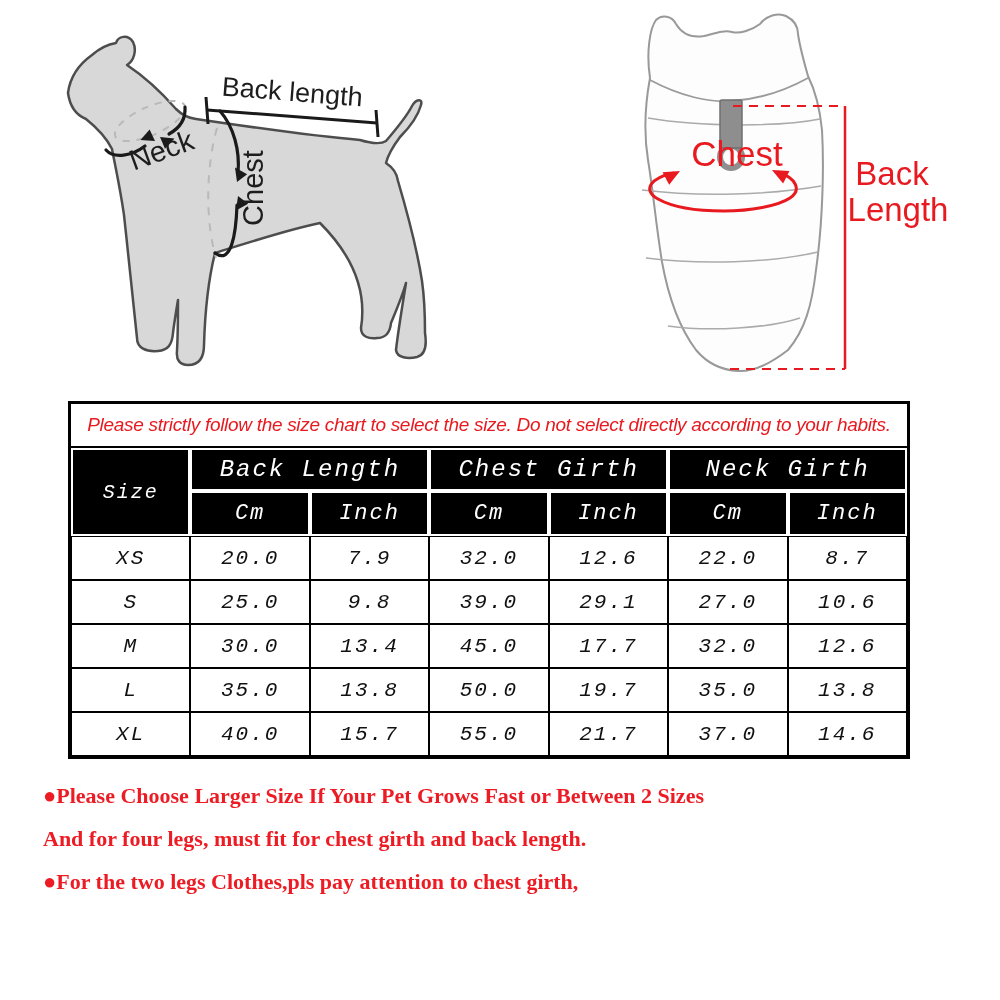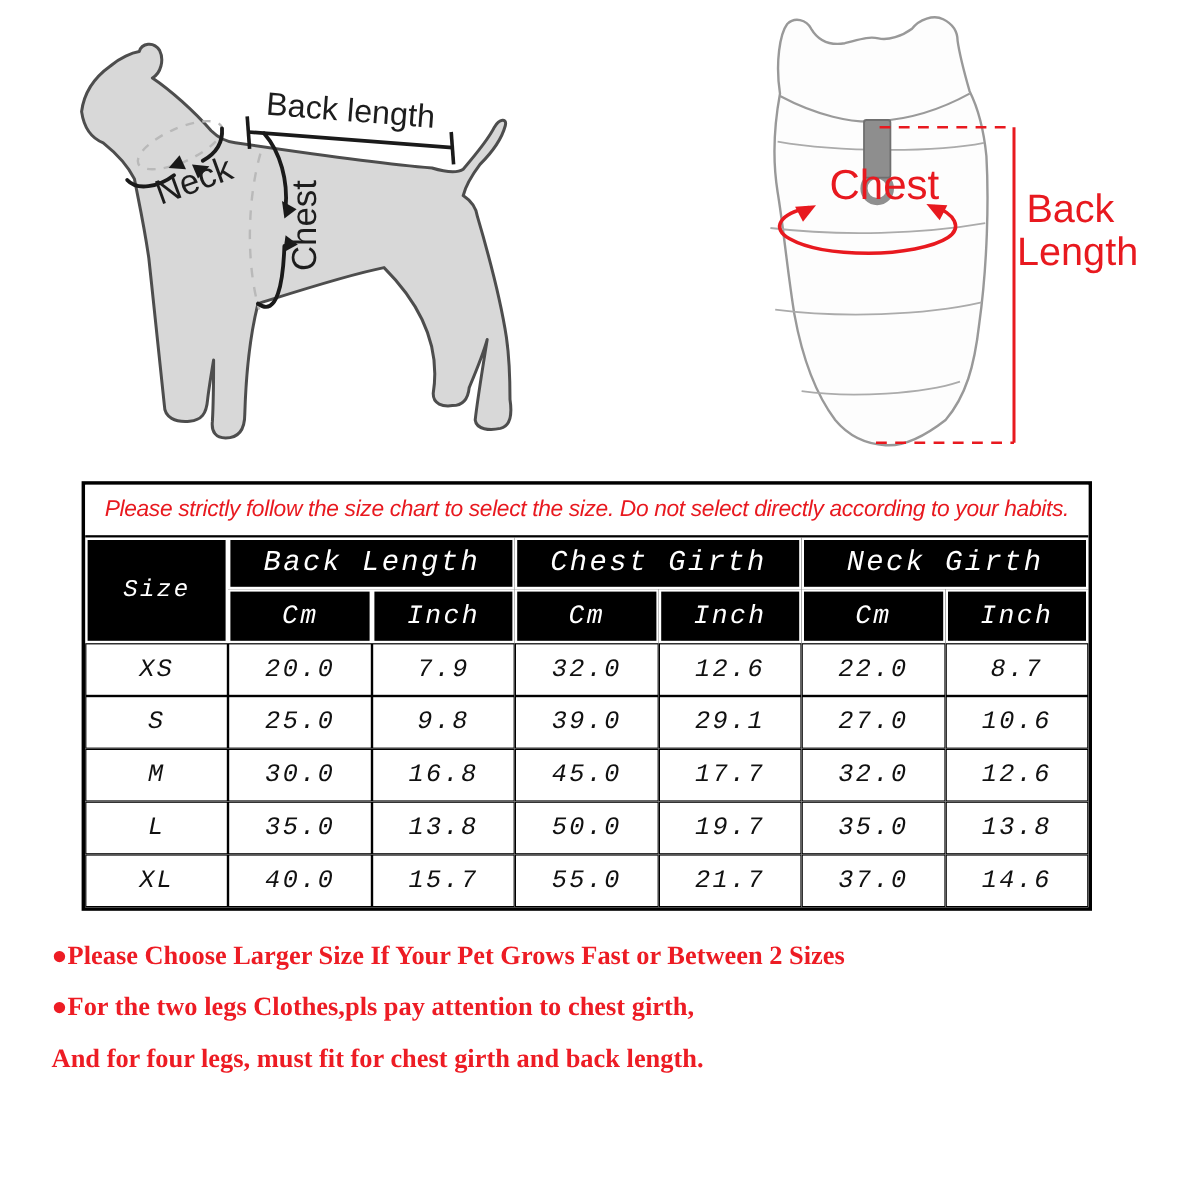--- a/index.html
+++ b/index.html
@@ -183,21 +183,21 @@
           <td class="dc">25.0</td>
           <td class="dc">9.8</td>
           <td class="dc">39.0</td>
           <td class="dc">29.1</td>
           <td class="dc">27.0</td>
           <td class="dc">10.6</td>
         </tr>
         <tr>
           <td class="dc">M</td>
           <td class="dc">30.0</td>
-          <td class="dc">16.8</td>
+          <td class="dc">13.4</td>
           <td class="dc">45.0</td>
           <td class="dc">17.7</td>
           <td class="dc">32.0</td>
           <td class="dc">12.6</td>
         </tr>
         <tr>
           <td class="dc">L</td>
           <td class="dc">35.0</td>
           <td class="dc">13.8</td>
           <td class="dc">50.0</td>
@@ -213,17 +213,17 @@
           <td class="dc">21.7</td>
           <td class="dc">37.0</td>
           <td class="dc">14.6</td>
         </tr>
       </tbody>
     </table>
   </div>
 
   <div id="notes">
     <p class="note-line">●Please Choose Larger Size If Your Pet Grows Fast or Between 2 Sizes</p>
+    <p class="note-line">And for four legs, must fit for chest girth and back length.</p>
     <p class="note-line">●For the two legs Clothes,pls pay attention to chest girth,</p>
-    <p class="note-line">And for four legs, must fit for chest girth and back length.</p>
   </div>
 
 </div>
 
 </body></html>

